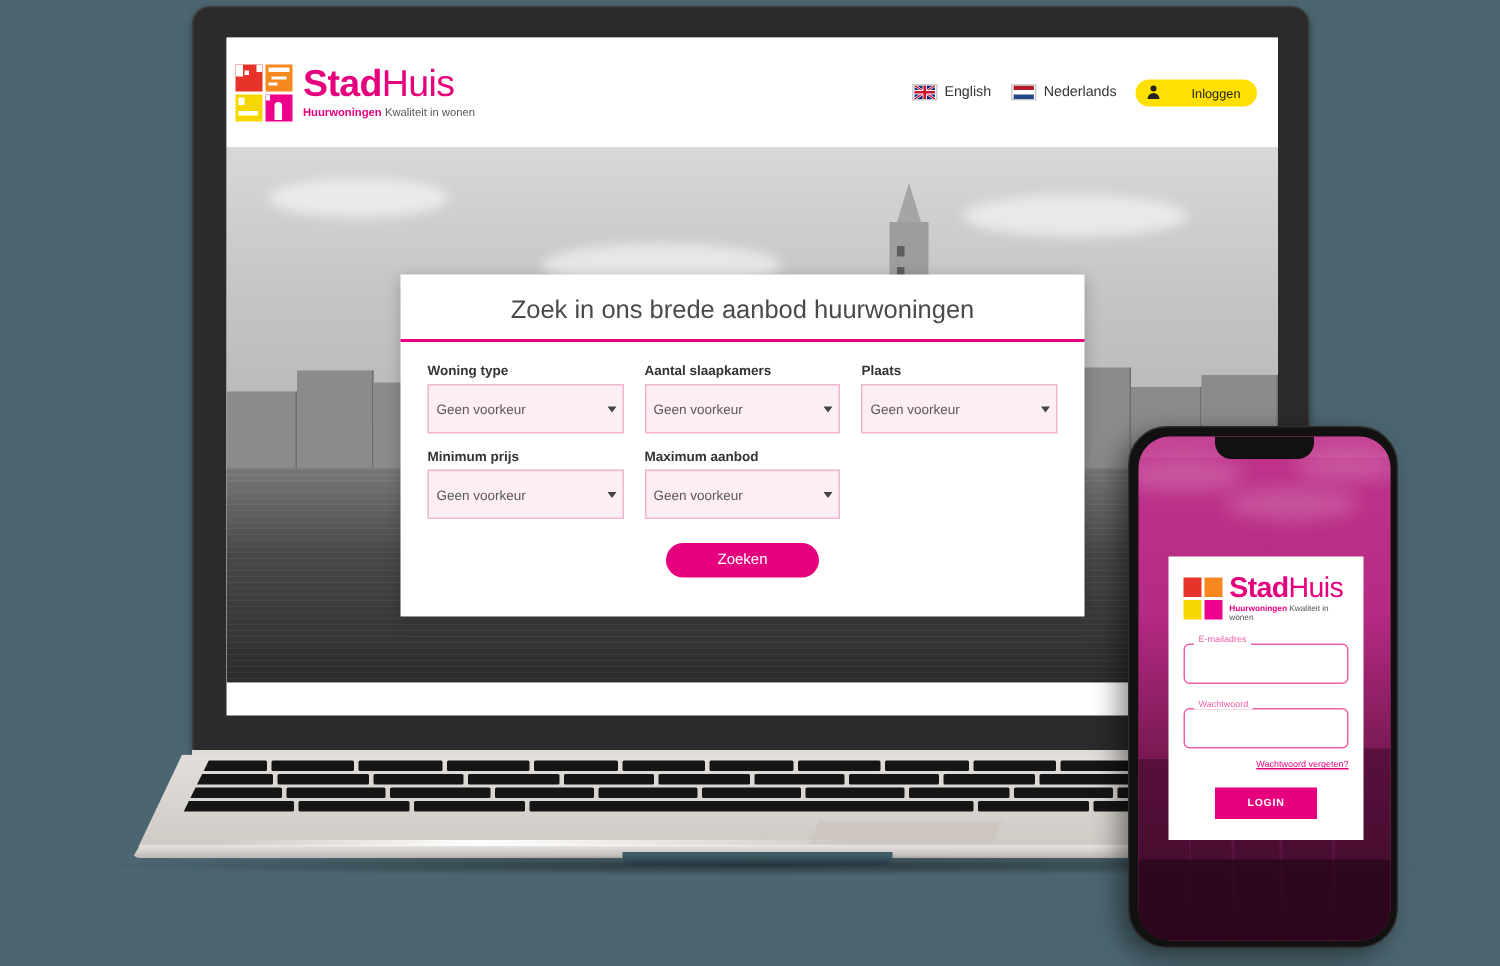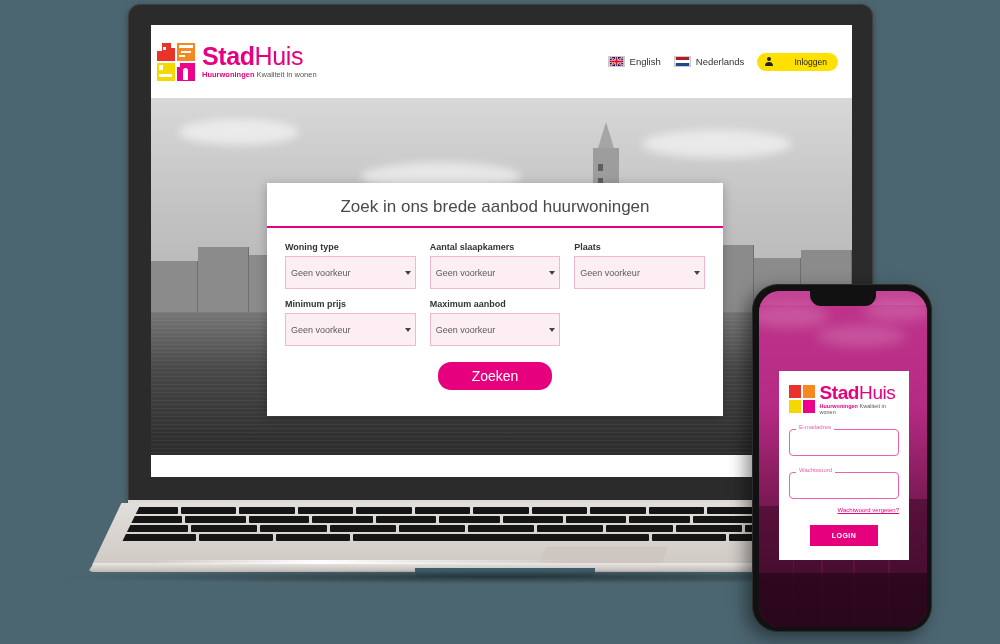--- a/index.html
+++ b/index.html
@@ -127,21 +127,21 @@
     font-family:"Liberation Sans", sans-serif; position:relative;
     -webkit-appearance:none; appearance:none; border-radius:0;
     display:flex; align-items:center; cursor:pointer;
   }
   .f-wrap { position:relative; }
   .sel-caret { position:absolute; right:5px; top:50%; margin-top:-2px;
     border-left:3px solid transparent; border-right:3px solid transparent; border-top:4px solid #444; pointer-events:none; }
   .btn-zoeken {
     display:block; margin:16px auto 0; background:#e6007e; color:#fff;
     border:none; border-radius:13px; padding:6px 34px;
-    font-size:14px; cursor:pointer; font-family:"Liberation Sans", sans-serif;
+    font-size:10px; cursor:pointer; font-family:"Liberation Sans", sans-serif;
   }
 
   
   .hinge { position:absolute; left:128px; top:500px; width:745px; height:5px; background:#dedad4; }
   .base {
     position:absolute; left:92px; top:503px; width:818px; height:62px;
     background:linear-gradient(#e2dedb, #cfcac4);
     clip-path: polygon(3.6% 0%, 96.4% 0%, 100% 100%, 0% 100%);
   }
   .kb { position:absolute; left:122px; top:505px; width:758px; height:37px;

